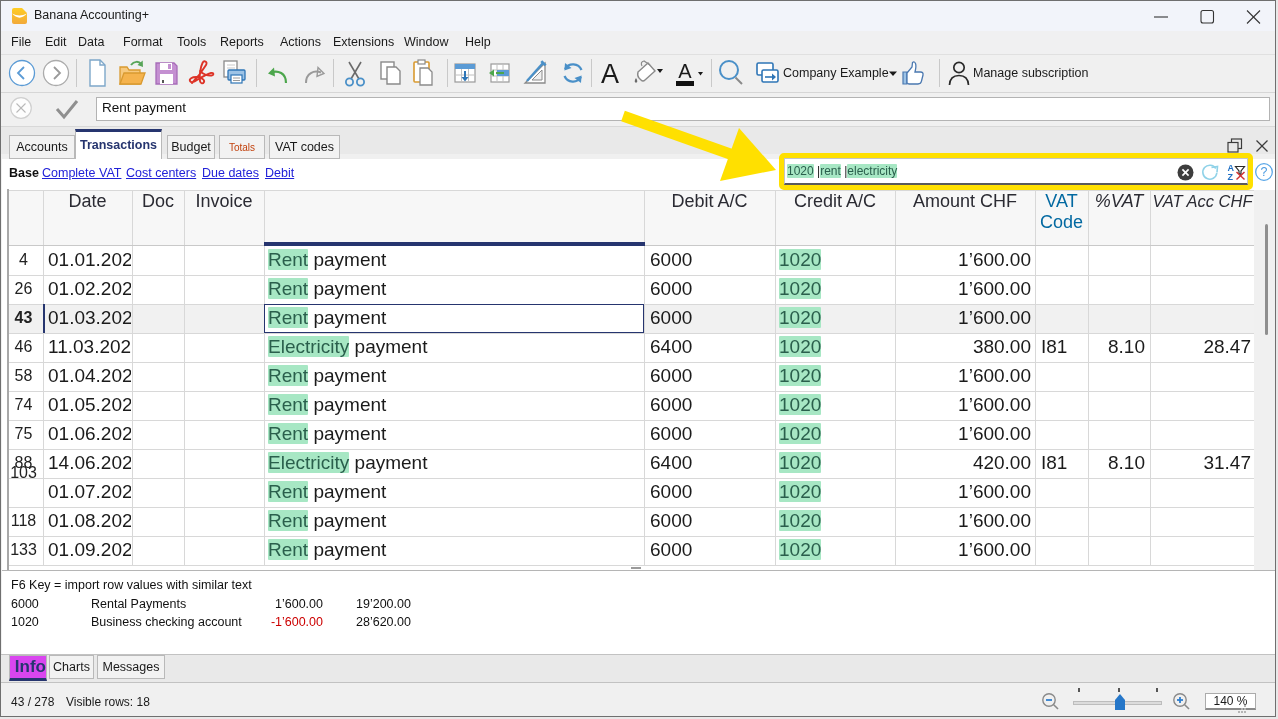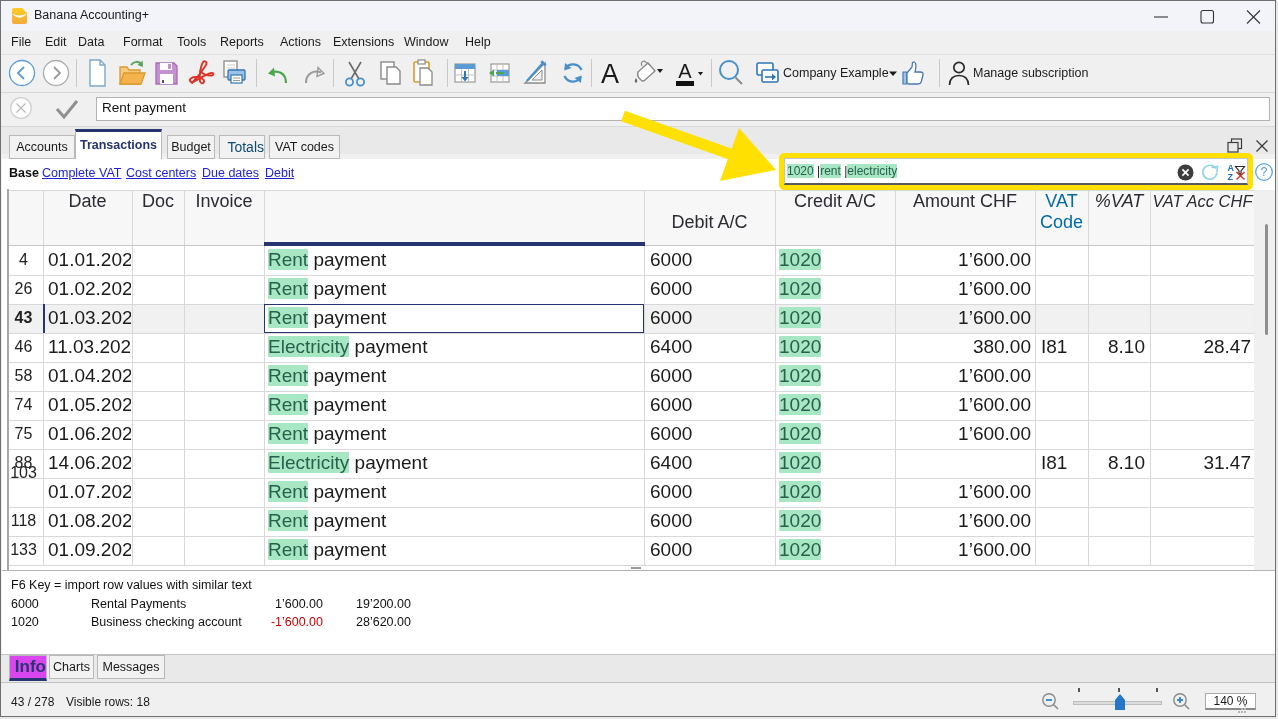--- a/index.html
+++ b/index.html
@@ -189,21 +189,21 @@
 <svg style="left:53px;top:96px" width="26" height="24" viewBox="0 0 26 24">
       <path d="M3,12 L10,20 L23,4" fill="none" stroke="#8f8f8f" stroke-width="3"></path>
     </svg>
 <div class="ab" style="left:95px;top:96px;width:1174px;height:24px;background:#fff;border:1px solid #b3b3b3;box-sizing:border-box"></div>
 <div class="ab" style="left:101px;top:99px;font-size:13.5px;color:#111">Rent payment</div>
 
 <div class="ab" style="left:0;top:125px;width:1276px;height:28px;background:#e9e9e9;border-top:1px solid #d8d8d8;box-sizing:border-box"></div>
 <div class="ab" style="left:8px;top:134px;width:66px;height:24px;background:#f2f2f2;border:1px solid #b9b9b9;box-sizing:border-box;font-size:12.5px;color:#1a1a1a;text-align:center;line-height:23px">Accounts</div>
 <div class="ab" style="left:74px;top:128px;width:87px;height:31px;background:#fff;border:1px solid #b9b9b9;border-bottom:none;border-top:3px solid #26356f;box-sizing:border-box;font-size:12.5px;font-weight:bold;color:#26356f;text-align:center;line-height:26px">Transactions</div>
 <div class="ab" style="left:166px;top:134px;width:48px;height:24px;background:#f2f2f2;border:1px solid #b9b9b9;box-sizing:border-box;font-size:12.5px;color:#1a1a1a;text-align:center;line-height:23px">Budget</div>
-<div class="ab" style="left:218px;top:134px;width:46px;height:24px;background:#f2f2f2;border:1px solid #b9b9b9;box-sizing:border-box;font-size:14px;color:#0c4a6e;text-align:right;line-height:23px">Totals</div>
+<div class="ab" style="left:218px;top:134px;width:46px;height:24px;background:#f2f2f2;border:1px solid #b9b9b9;box-sizing:border-box;font-size:10px;color:#c2410c;text-align:center;line-height:23px">Totals</div>
 <div class="ab" style="left:268px;top:134px;width:71px;height:24px;background:#f2f2f2;border:1px solid #b9b9b9;box-sizing:border-box;font-size:12.5px;color:#1a1a1a;text-align:center;line-height:23px">VAT codes</div>
 <svg style="left:1226px;top:137px" width="16" height="15" viewBox="0 0 16 15" fill="none" stroke="#3c3c3c" stroke-width="1.2">
       <rect x="4.5" y="1" width="10" height="9.5"></rect>
       <rect x="1" y="4.5" width="10" height="9.5" fill="#e9e9e9"></rect>
     </svg>
 <svg style="left:1254px;top:138px" width="14" height="14" viewBox="0 0 14 14" stroke="#3c3c3c" stroke-width="1.3">
       <line x1="1.5" y1="1.5" x2="12.5" y2="12.5"></line>
       <line x1="12.5" y1="1.5" x2="1.5" y2="12.5"></line>
     </svg>
 <div class="ab" style="left:1px;top:158px;width:1274px;height:411px;background:#fff"></div>
@@ -235,21 +235,21 @@
 <div class="hh" style="left:7px;top:390px;width:1247px"></div>
 <div class="hh" style="left:7px;top:419px;width:1247px"></div>
 <div class="hh" style="left:7px;top:448px;width:1247px"></div>
 <div class="hh" style="left:7px;top:477px;width:1247px"></div>
 <div class="hh" style="left:7px;top:506px;width:1247px"></div>
 <div class="hh" style="left:7px;top:535px;width:1247px"></div>
 <div class="hh" style="left:7px;top:564px;width:1247px"></div>
 <div class="ab" style="left:43px;top:190px;width:87px;font-size:18px;color:#2b2b33;text-align:center;line-height:21px;white-space:nowrap;">Date</div>
 <div class="ab" style="left:132px;top:190px;width:50px;font-size:18px;color:#2b2b33;text-align:center;line-height:21px;white-space:nowrap;">Doc</div>
 <div class="ab" style="left:184px;top:190px;width:78px;font-size:18px;color:#2b2b33;text-align:center;line-height:21px;white-space:nowrap;">Invoice</div>
-<div class="ab" style="left:644px;top:190px;width:129px;font-size:18px;color:#2b2b33;text-align:center;line-height:21px;white-space:nowrap;margin-top:21px;">Debit A/C</div>
+<div class="ab" style="left:644px;top:190px;width:129px;font-size:18px;color:#2b2b33;text-align:center;line-height:21px;white-space:nowrap;">Debit A/C</div>
 <div class="ab" style="left:775px;top:190px;width:118px;font-size:18px;color:#2b2b33;text-align:center;line-height:21px;white-space:nowrap;">Credit A/C</div>
 <div class="ab" style="left:895px;top:190px;width:138px;font-size:18px;color:#2b2b33;text-align:center;line-height:21px;white-space:nowrap;">Amount CHF</div>
 <div class="ab" style="left:1035px;top:190px;width:51px;font-size:18px;color:#0369a1;text-align:center;line-height:21px;white-space:nowrap;">VAT<br>Code</div>
 <div class="ab" style="left:1088px;top:190px;width:60px;font-size:18px;color:#2b2b33;text-align:center;line-height:21px;white-space:nowrap;"><i>%VAT</i></div>
 <div class="ab" style="left:1150px;top:190px;width:103px;font-size:18px;color:#2b2b33;text-align:center;line-height:21px;white-space:nowrap;font-size:16.5px;"><i>VAT Acc CHF</i></div>
 <div class="ab" style="left:263px;top:241px;width:381px;height:4px;background:#26356f"></div>
 <div class="cell" style="left:7px;top:245px;width:31px;text-align:center;font-size:16px;color:#222;">4</div>
 <div class="cell" style="left:47px;top:245px;width:83px">01.01.2024</div>
 <div class="cell" style="left:267px;top:245px;width:372px"><span class="hl">Rent</span> payment</div>
 <div class="cell" style="left:649px;top:245px;width:60px">6000</div>
@@ -292,20 +292,21 @@
 <div class="cell" style="left:47px;top:419px;width:83px">01.06.2024</div>
 <div class="cell" style="left:267px;top:419px;width:372px"><span class="hl">Rent</span> payment</div>
 <div class="cell" style="left:649px;top:419px;width:60px">6000</div>
 <div class="cell" style="left:778px;top:419px;width:60px"><span class="hl">1020</span></div>
 <div class="cell" style="left:894px;top:419px;width:136px;text-align:right">1’600.00</div>
 <div class="cell" style="left:7px;top:448px;width:31px;text-align:center;font-size:16px;color:#222;">88</div>
 <div class="cell" style="left:47px;top:448px;width:83px">14.06.2024</div>
 <div class="cell" style="left:267px;top:448px;width:372px"><span class="hl">Electricity</span> payment</div>
 <div class="cell" style="left:649px;top:448px;width:60px">6400</div>
 <div class="cell" style="left:778px;top:448px;width:60px"><span class="hl">1020</span></div>
+<div class="cell" style="left:894px;top:448px;width:136px;text-align:right">420.00</div>
 <div class="cell" style="left:1040px;top:448px;width:40px">I81</div>
 <div class="cell" style="left:1087px;top:448px;width:57px;text-align:right">8.10</div>
 <div class="cell" style="left:1149px;top:448px;width:101px;text-align:right">31.47</div>
 <div class="cell" style="left:7px;top:458px;width:31px;text-align:center;font-size:16px;color:#222;">103</div>
 <div class="cell" style="left:47px;top:477px;width:83px">01.07.2024</div>
 <div class="cell" style="left:267px;top:477px;width:372px"><span class="hl">Rent</span> payment</div>
 <div class="cell" style="left:649px;top:477px;width:60px">6000</div>
 <div class="cell" style="left:778px;top:477px;width:60px"><span class="hl">1020</span></div>
 <div class="cell" style="left:894px;top:477px;width:136px;text-align:right">1’600.00</div>
 <div class="cell" style="left:7px;top:506px;width:31px;text-align:center;font-size:16px;color:#222;">118</div>

